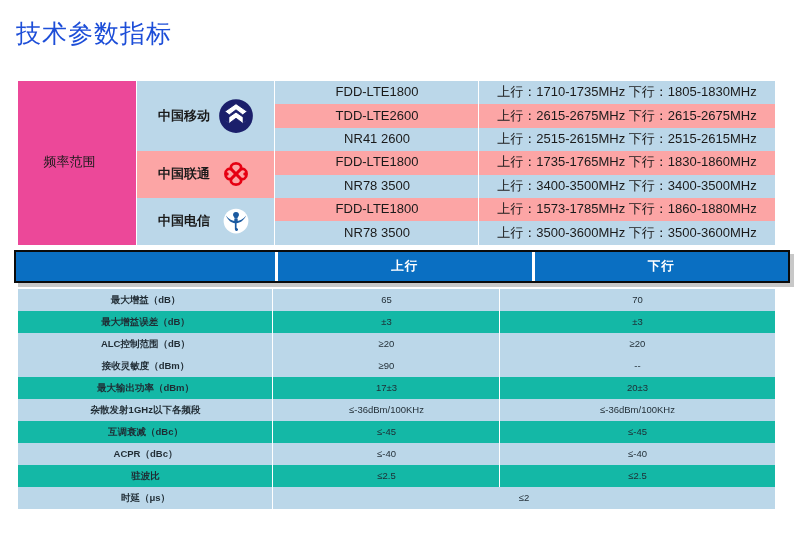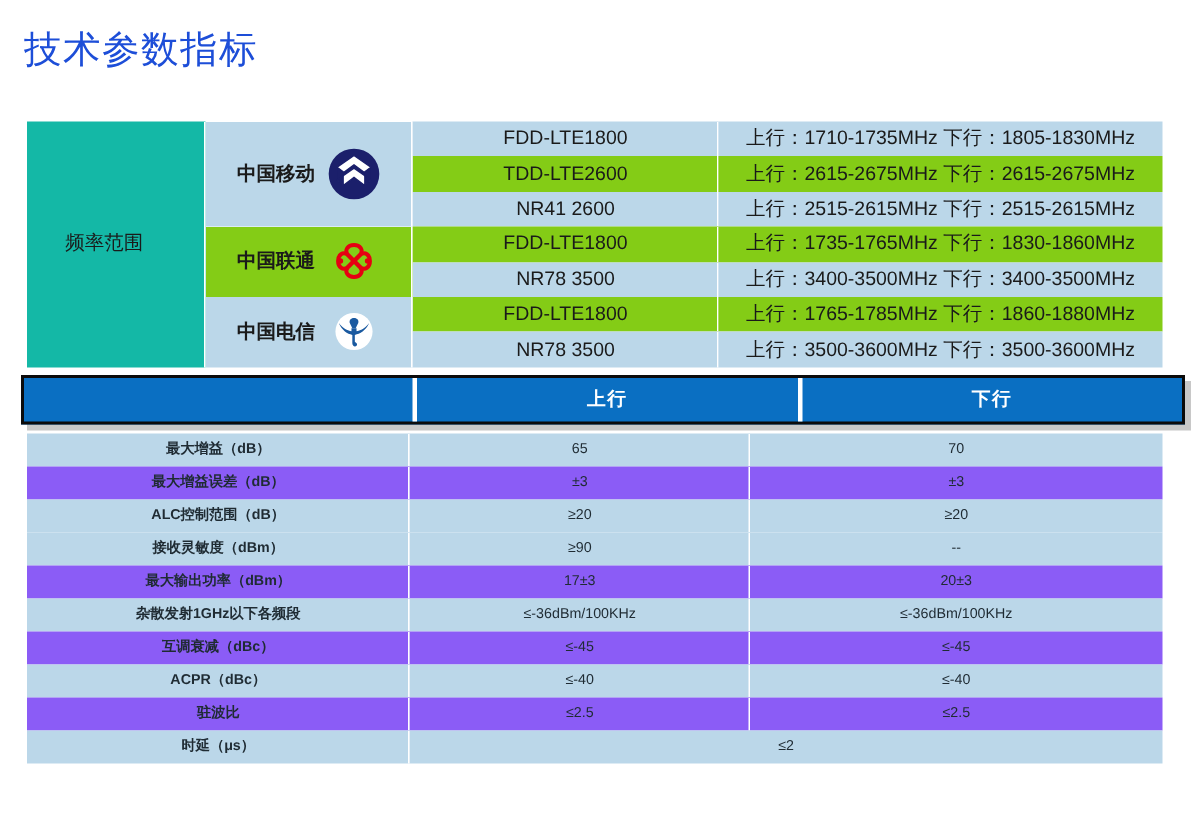--- a/index.html
+++ b/index.html
@@ -34,27 +34,27 @@
     height:23.4px;
     padding:0;
     font-size:13px;
     color:#1a1a1a;
     text-align:center;
     vertical-align:middle;
     border:none;
     line-height:1.15;
   }
   .band-blue{background:#bbd7e9;}
-  .band-white{background:#84cc16;}
+  .band-white{background:#fca5a5;}
   .freq-label-cell{
     text-align:left;
     padding-left:0px;
     font-size:10.5px;
     color:#1a1a1a;
-    background:#14b8a6;
+    background:#ec4899;
     box-shadow:inset -1px 0 0 #ffffff;
   }
   .freq-label-inner{
     display:block;
     margin-left:-16px;
     white-space:nowrap;
   }
   .carrier-cell{
     position:relative;
     font-size:11px;
@@ -133,21 +133,21 @@
     line-height:1.15;
   }
   .spec-name{
     font-size:10.5px;
     font-weight:bold;
     color:#14202b;
     box-shadow:inset -1px 0 0 #ffffff;
   }
   .spec-val-up{box-shadow:inset -1px 0 0 #ffffff;}
   .row-blue{background:#bbd7e9;}
-  .row-white{background:#8b5cf6;}
+  .row-white{background:#14b8a6;}
   .spec-last-divider{box-shadow:none;}
 </style>
 </head>
 <body>
 
 <div class="page-title">技术参数指标</div>
 
 <table class="freq-table">
   <colgroup>
     <col style="width:119px">
@@ -230,21 +230,21 @@
               <g fill="#1b5aa0">
                 <path d="M32 16 C28 16 26 19 27 22 L30 28 L34 28 L37 22 C38 19 36 16 32 16 Z"></path>
                 <path d="M14 22 C18 31 24 35 30 36 L30 46 C30 49 33 51 35 49 C36 48 36 46 34 45 L33 44 L33 36 C39 35 46 31 50 22 C45 29 38 32 32 32 C26 32 19 29 14 22 Z"></path>
                 <path d="M29 28 L35 28 L35 34 L29 34 Z"></path>
               </g>
             </svg>
           </span>
         </div>
       </td>
       <td class="tech-cell band-white">FDD-LTE1800</td>
-      <td class="range-cell band-white">上行：1765-1785MHz 下行：1860-1880MHz</td>
+      <td class="range-cell band-white">上行：1573-1785MHz 下行：1860-1880MHz</td>
     </tr>
 
     <tr>
       <td class="tech-cell band-blue">NR78 3500</td>
       <td class="range-cell band-blue">上行：3500-3600MHz 下行：3500-3600MHz</td>
     </tr>
   </tbody>
 </table>
 
 <div class="banner">

